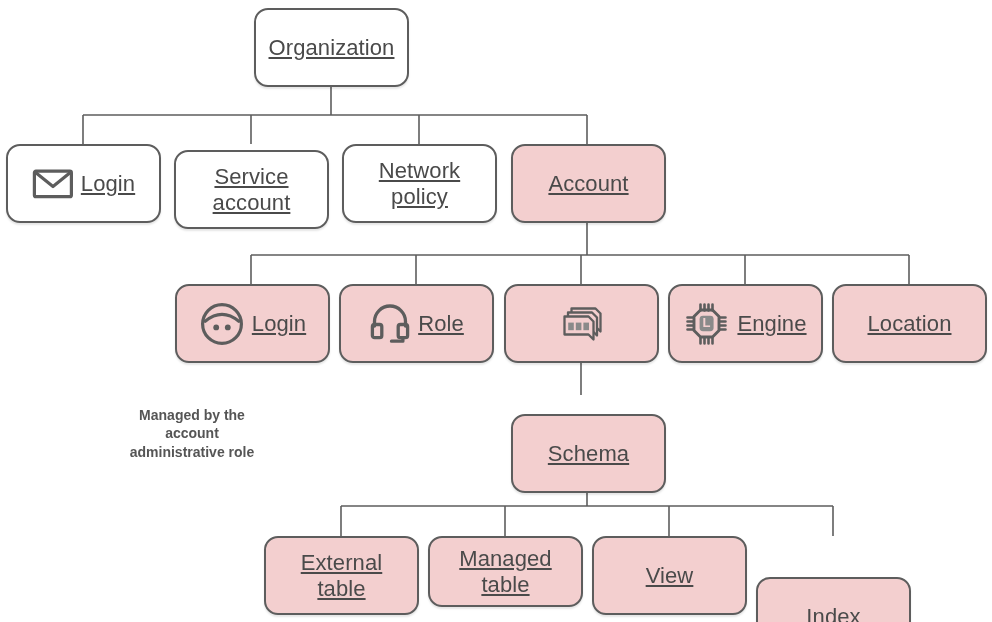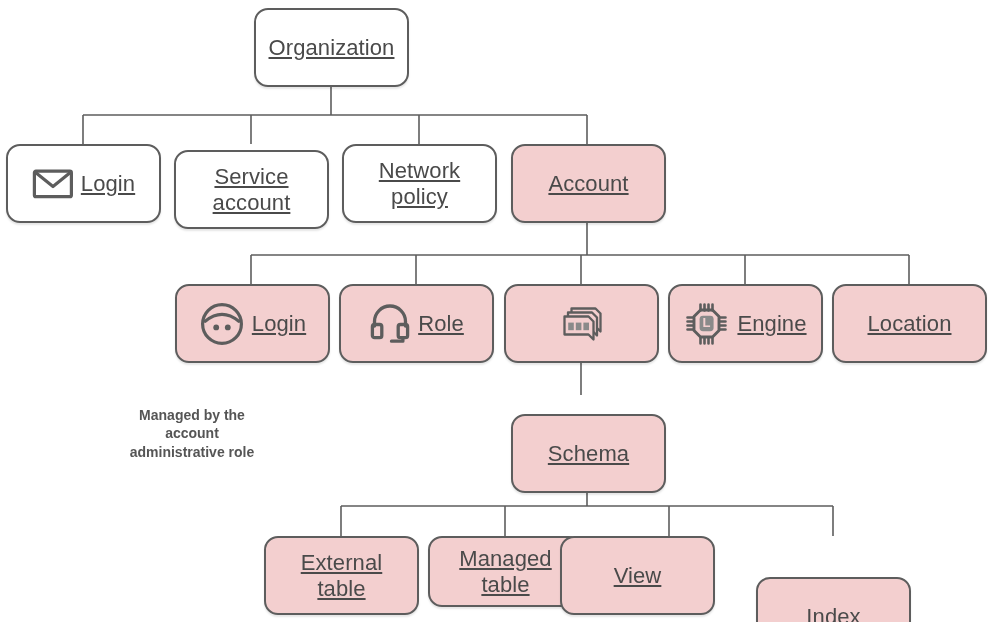--- a/index.html
+++ b/index.html
@@ -203,21 +203,21 @@
   <div class="node filled" style="left:264px; top:536px; width:155px; height:79px;">
     <span class="label">External
 table</span>
   </div>
 
   <div class="node filled" style="left:428px; top:536px; width:155px; height:71px;">
     <span class="label">Managed
 table</span>
   </div>
 
-  <div class="node filled" style="left:560px; top:536px; width:155px; height:79px;">
+  <div class="node filled" style="left:592px; top:536px; width:155px; height:79px;">
     <span class="label">View</span>
   </div>
 
   <div class="node filled" style="left:756px; top:536px; width:155px; height:79px;margin-top:41px;">
     <span class="label">Index</span>
   </div>
 
 </div>
 
 </body></html>

